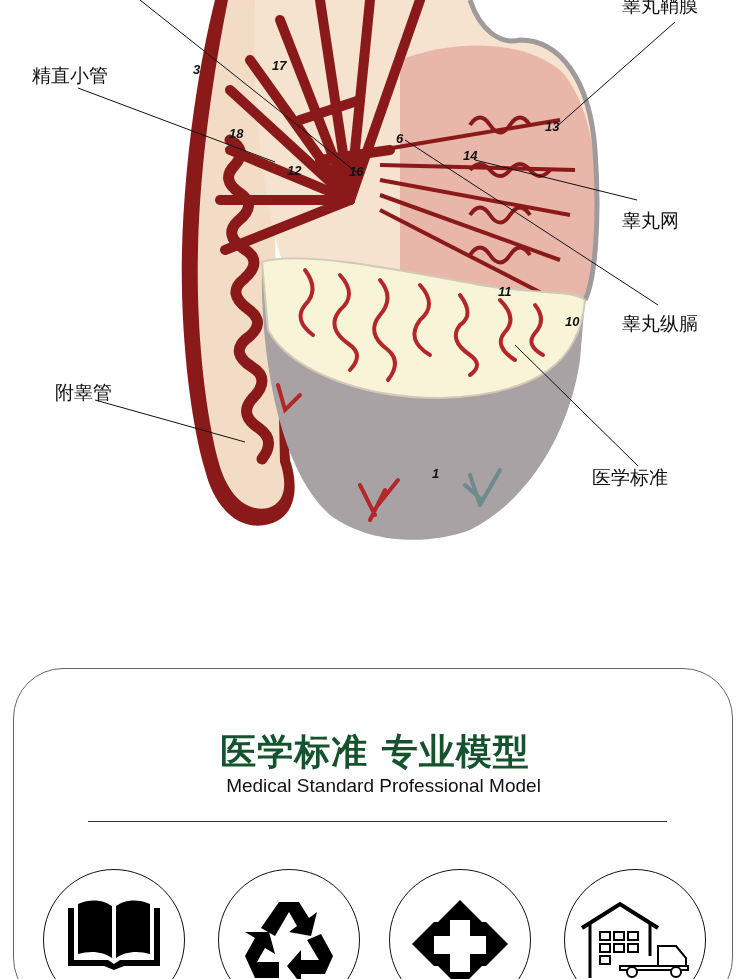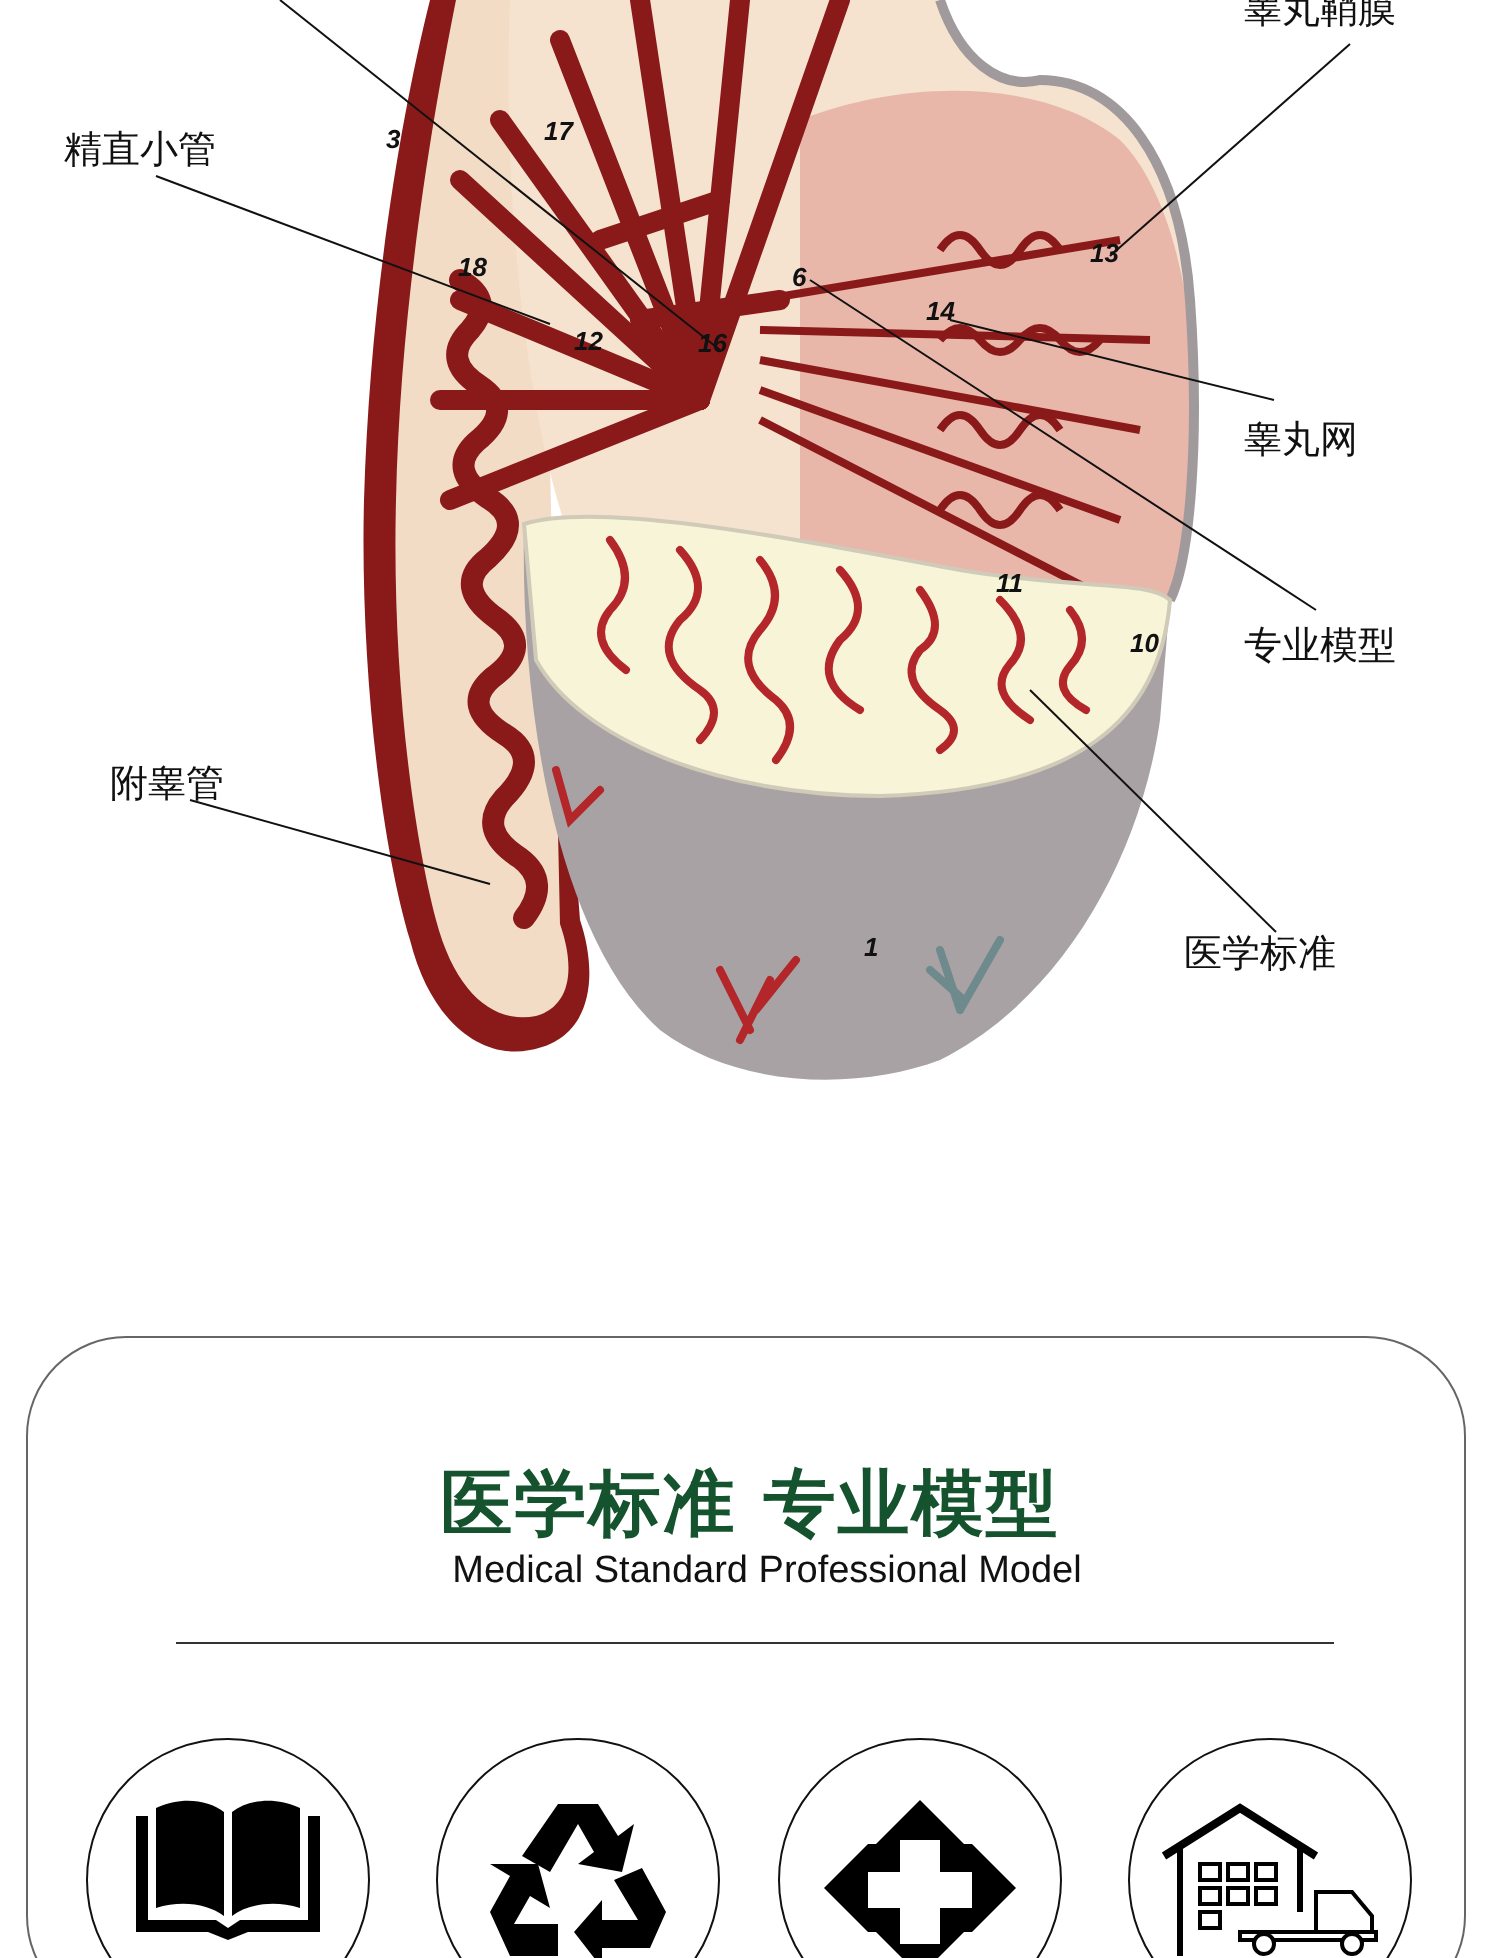--- a/index.html
+++ b/index.html
@@ -88,21 +88,21 @@
       <line x1="637" y1="200" x2="475" y2="160"></line>
       <line x1="405" y1="140" x2="658" y2="305"></line>
       <line x1="95" y1="400" x2="245" y2="442"></line>
       <line x1="515" y1="345" x2="638" y2="466"></line>
     </g>
   </svg>
 
   <span class="label" style="left:622px; top:-4px;">睾丸鞘膜</span>
   <span class="label" style="left:32px; top:66px;">精直小管</span>
   <span class="label" style="left:622px; top:211px;">睾丸网</span>
-  <span class="label" style="left:622px; top:314px;">专业模型</span>
+  <span class="label" style="left:622px; top:314px;">睾丸纵膈</span>
   <span class="label" style="left:55px; top:371px;margin-top:12px;">附睾管</span>
   <span class="label" style="left:592px; top:468px;">医学标准</span>
 
   <span class="num" style="left:193px; top:62px;">3</span>
   <span class="num" style="left:272px; top:58px;">17</span>
   <span class="num" style="left:229px; top:126px;">18</span>
   <span class="num" style="left:287px; top:163px;">12</span>
   <span class="num" style="left:349px; top:164px;">16</span>
   <span class="num" style="left:396px; top:131px;">6</span>
   <span class="num" style="left:545px; top:119px;">13</span>

